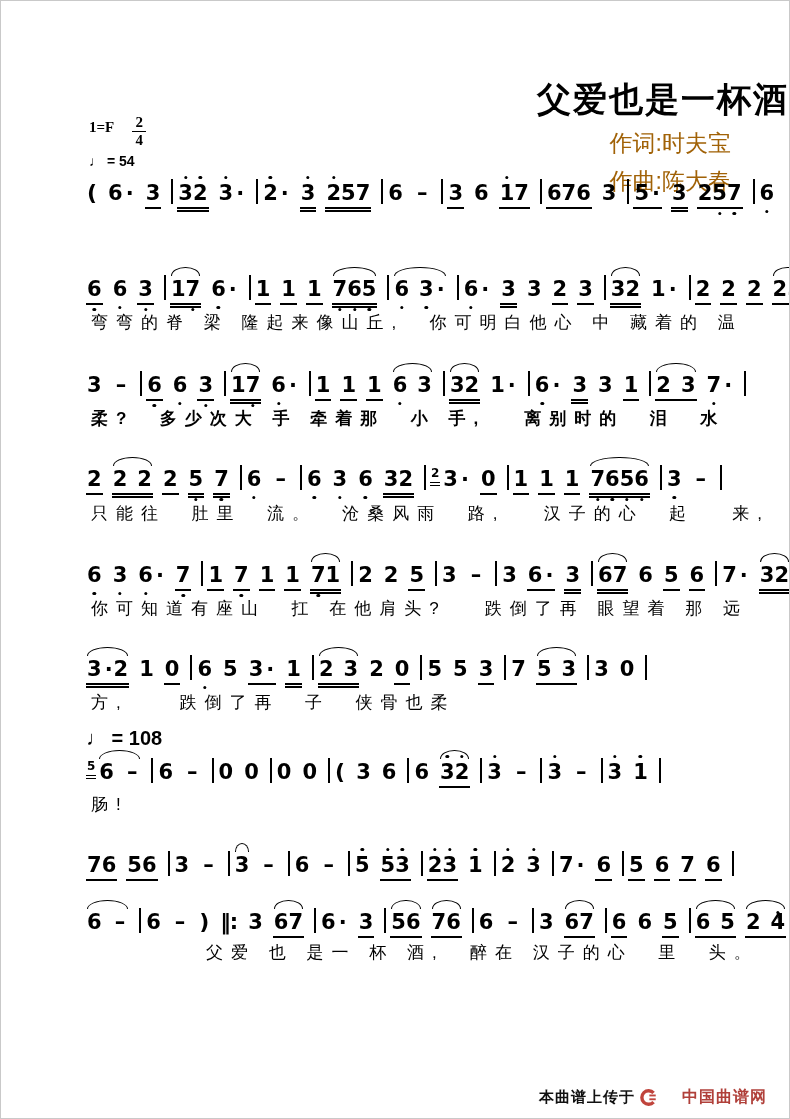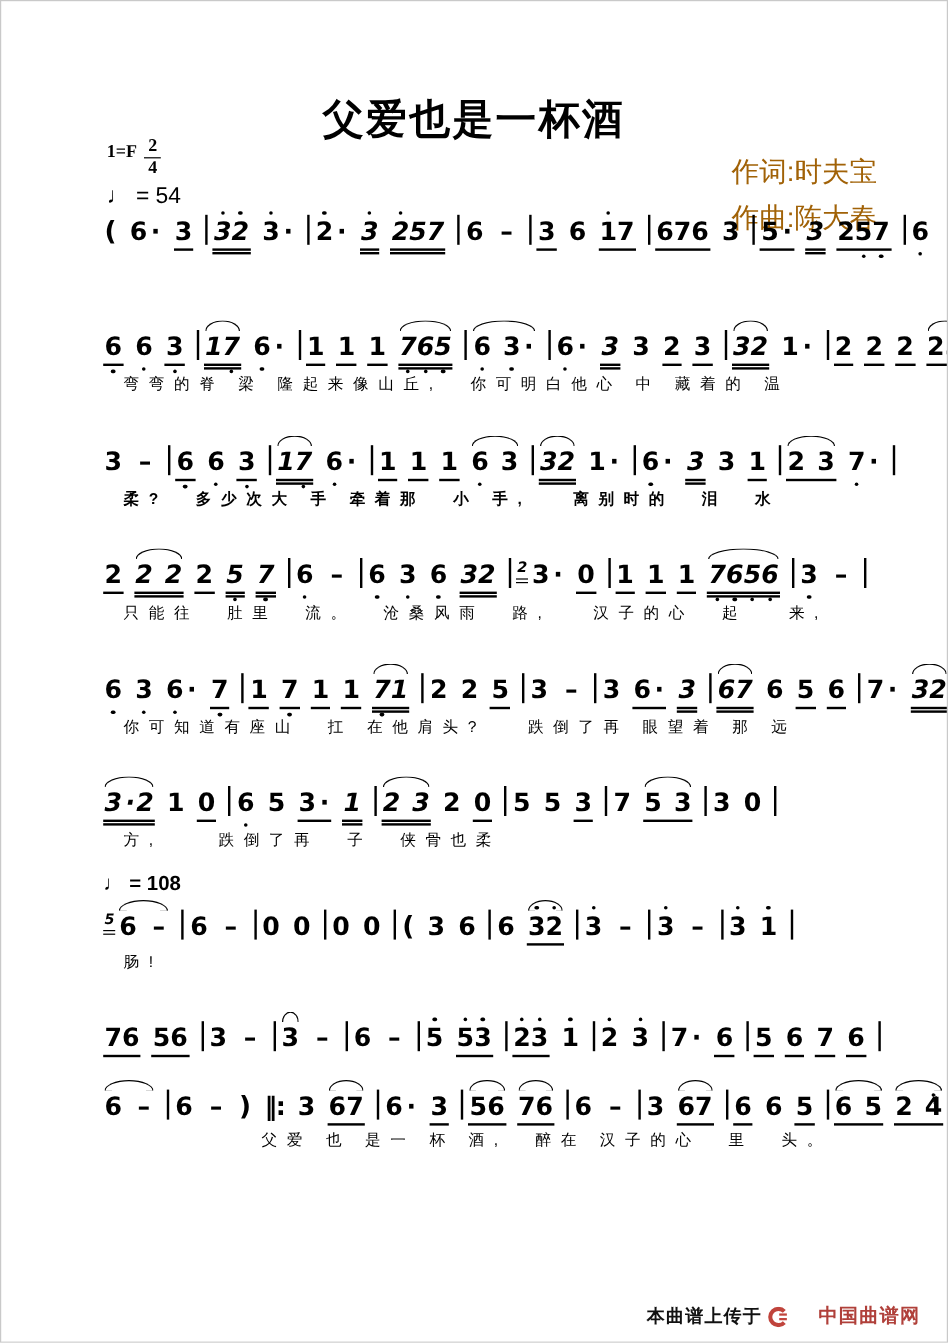--- a/index.html
+++ b/index.html
@@ -1,56 +1,56 @@
 <!DOCTYPE html>
 <html><head>
 <meta charset="utf-8">
 <style>
   html,body{margin:0;padding:0;background:#e9e9e9;}
   .page{position:relative;width:790px;height:1119px;background:#ffffff;
         border:1px solid #c9c9c9;box-sizing:border-box;overflow:hidden;
         font-family:"Liberation Sans","DejaVu Sans",sans-serif;color:#000;}
-  .title{position:absolute;top:76px;left:0;width:100%;text-align:center;
+  .title{position:absolute;top:76px;left:0;width:100%;text-align:right;
          font-size:34px;font-weight:bold;letter-spacing:2px;}
   .key-block{position:absolute;left:88px;top:118px;font-size:15px;font-weight:bold;
-             display:flex;align-items:flex-start;gap:6px;font-family:"Liberation Serif","DejaVu Serif",serif;}
+             display:flex;align-items:flex-start;gap:18px;font-family:"Liberation Serif","DejaVu Serif",serif;}
   .ts{display:inline-flex;flex-direction:column;align-items:center;line-height:1;
       font-size:15px;margin-top:-4px;}
   .ts .num{padding:0 3px;}
   .ts-line{width:14px;height:1px;background:#000;margin:1px 0;}
-  .tempo{position:absolute;left:88px;top:152px;font-size:19px;font-weight:normal;}
+  .tempo{position:absolute;left:88px;top:152px;font-size:14px;font-weight:bold;}
   .credits{position:absolute;right:58px;top:124px;text-align:left;font-size:23px;
            color:#a16207;line-height:1.65;}
   
   .notation{position:absolute;left:85px;white-space:nowrap;
             font-family:"DejaVu Sans",sans-serif;font-size:21px;font-weight:bold;line-height:1.1;}
   .tok{position:relative;display:inline-block;padding:1px 1px 2px 1px;margin-right:9px;vertical-align:baseline;}
   .tok.fu{border-bottom:2px solid #000;}
-  .tok.fd{border-bottom:5px double #000;font-style:italic;}
+  .tok.fd{border-bottom:5px double #000;}
   .tok.fa::before{content:'';position:absolute;top:-10px;left:1px;right:1px;height:8px;
        border:1.6px solid #000;border-bottom:none;border-radius:50% 50% 0 0/100% 100% 0 0;}
   .tok.fg{font-size:12px;vertical-align:9px;margin-right:2px;}
   .tok.fg.fd{border-bottom:4px double #000;}
   .n{position:relative;display:inline-block;}
   .n i{position:absolute;left:50%;transform:translateX(-50%);width:3.4px;height:3.4px;
        background:#000;border-radius:50%;}
   .n i.da{top:-6px;}
   .n i.db{bottom:-8px;}
   .tok.fu .n i.db,.tok.fd .n i.db{bottom:-10px;}
   .aug{display:inline-block;margin:0 1px 0 3px;}
   .gap{display:inline-block;width:10px;}
   .dash{display:inline-block;margin:0 3px;}
   .bar{display:inline-block;width:2px;height:25px;background:#000;vertical-align:-4px;
        margin:0 4px 0 1px;}
   .rep{font-weight:bold;letter-spacing:-1px;}
   .sh{font-style:normal;font-size:11px;vertical-align:8px;margin-right:1px;}
   .paren{font-size:22px;}
   
-  .lyrics{position:absolute;font-size:13px;letter-spacing:8px;white-space:pre;margin-left:12px;}
-  .tempo-mark{position:absolute;font-size:17px;font-weight:bold;}
+  .lyrics{position:absolute;font-size:17px;letter-spacing:8px;white-space:pre;}
+  .tempo-mark{position:absolute;font-size:20px;font-weight:bold;}
   
   .footer{position:absolute;right:22px;top:1086px;display:flex;align-items:center;gap:5px;
           font-size:15px;}
   .footer .prefix{font-weight:bold;color:#111;letter-spacing:1px;}
   .footer .site{font-weight:bold;font-size:16px;letter-spacing:1px;
                 font-family:"Liberation Serif","DejaVu Serif",serif;}
   .logo{display:inline-block;width:17px;height:17px;vertical-align:-2px;}
 </style>
 </head>
 <body>

